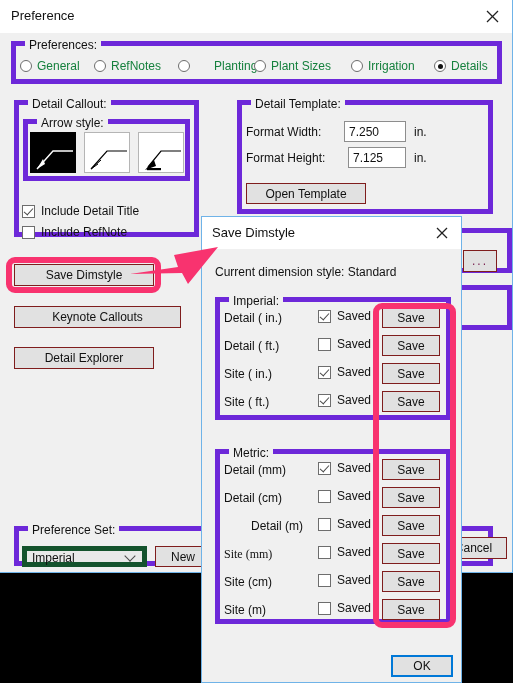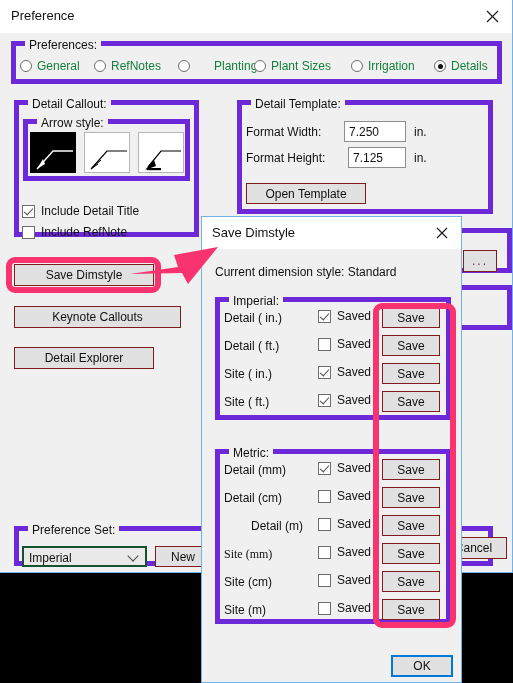--- a/index.html
+++ b/index.html
@@ -99,22 +99,22 @@
 
   
   .thumb {
     position: absolute; width: 46px; height: 41px;
     border: 1px solid #b5b5b5; background: #fff; overflow: hidden;
   }
   .thumb.sel { background: #000; border-color:#000; }
 
   
   .combo {
-    position: absolute; background: #e9e9e9; border: 2px solid #14532d;
-    font-size: 12px; color: #111; display:flex; align-items:flex-end;
+    position: absolute; background: #e9e9e9; border: 5px solid #14532d;
+    font-size: 12px; color: #111; display:flex; align-items:flex-start;
     padding-left: 5px;
   }
   .combo .chev {
     position: absolute; right: 8px; top: 50%; width: 8px; height: 8px;
     margin-top: -5px;
     border: solid #4a4a4a; border-width: 0 1.5px 1.5px 0;
     transform: rotate(45deg);
   }
 
   

